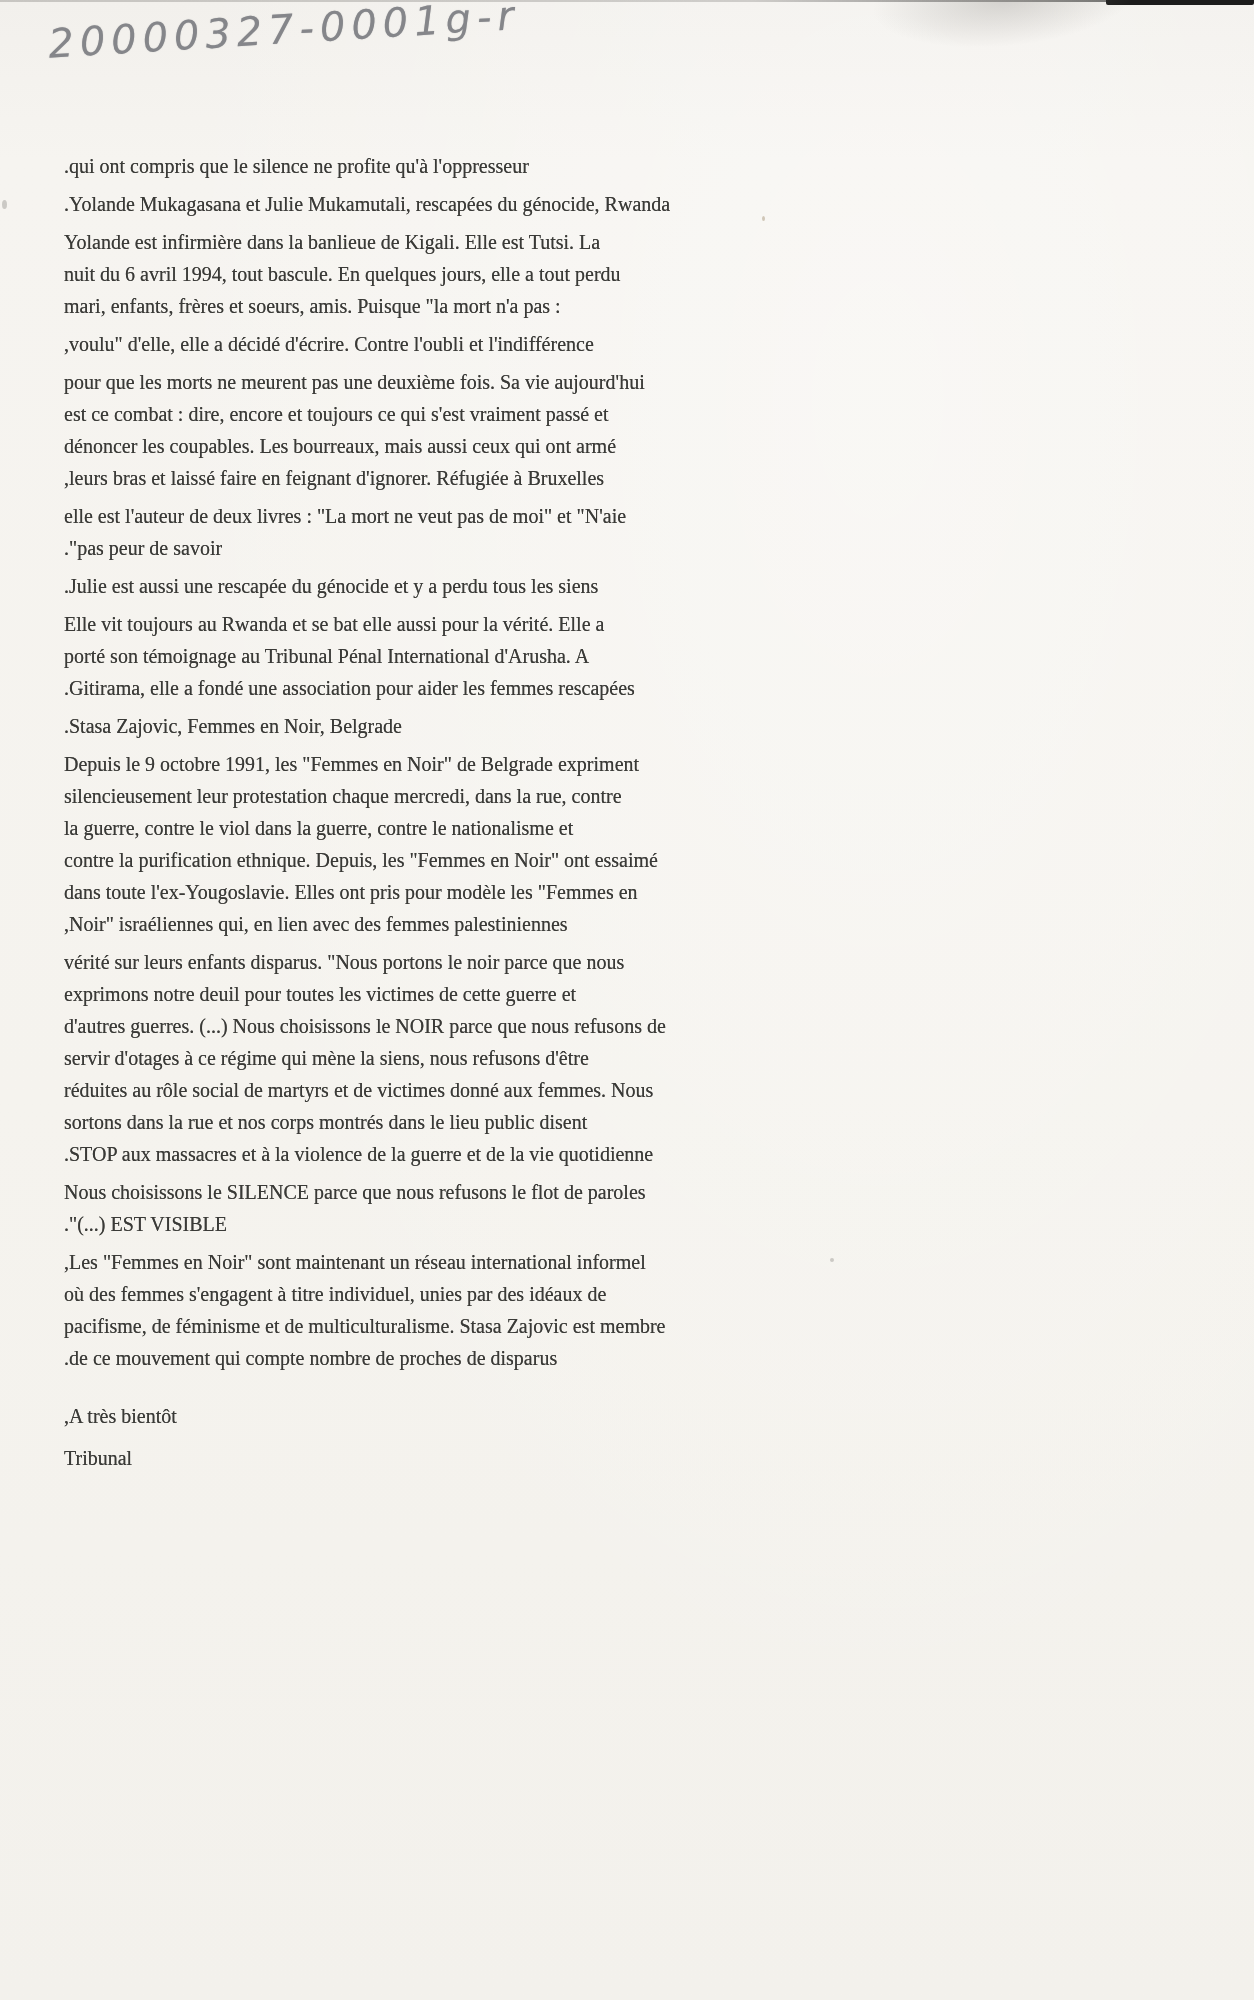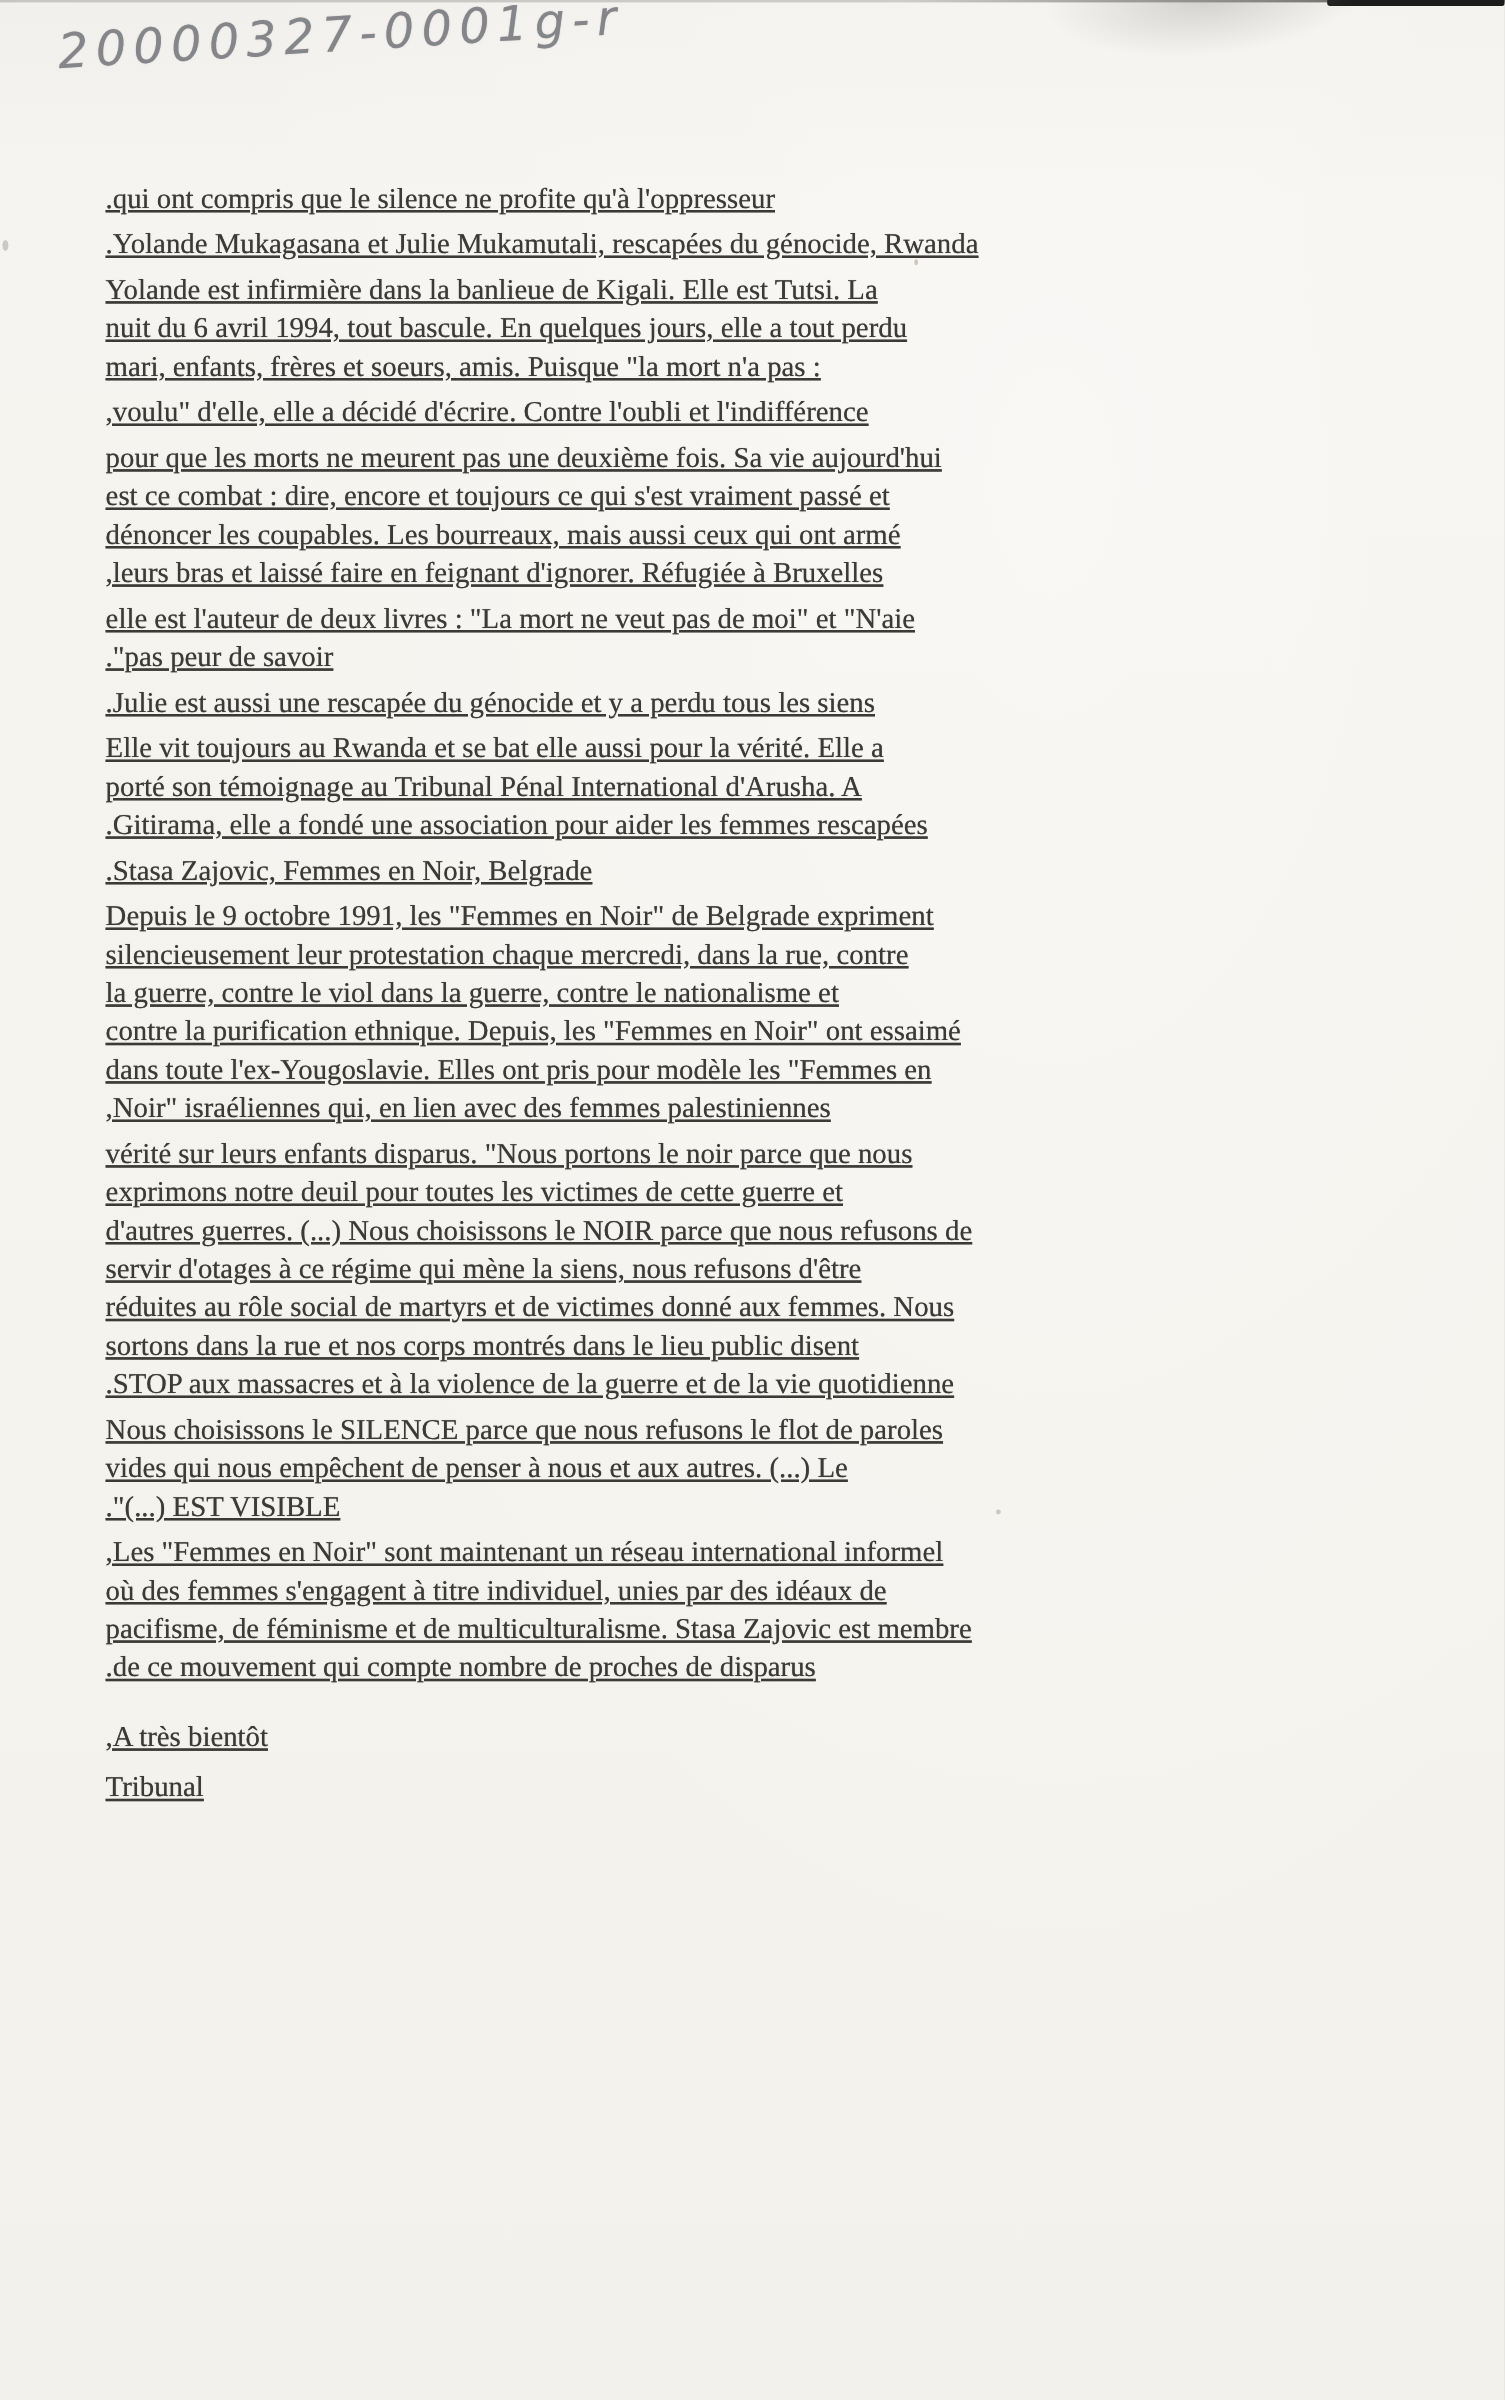--- a/index.html
+++ b/index.html
@@ -52,27 +52,26 @@
     letter-spacing: 6px;
     color: #85868a;
     transform: rotate(-3.5deg);
     white-space: nowrap;
     text-shadow: 0 0 1px rgba(133,134,138,0.55);
   }
   
   .doc {
     position: absolute;
     top: 150px;
-    left: 88px;
+    left: 64px;
     width: 1130px;
-    font-size: 24px;
+    font-size: 20px;
     line-height: 32px;
     color: #3a3a37;
     text-shadow: 0 0 0.6px rgba(58,58,55,0.75);
-    text-decoration: underline;
   }
   .para { margin: 0 0 6px 0; }
   .para.signature { margin-top: 21px; }
   .para.signature .line { line-height: 42px; }
   .line { white-space: nowrap; }
   
   .speck { position: absolute; border-radius: 50%; background: rgba(140,138,132,0.4); }
   .speck.s1 { left: 2px;  top: 200px; width: 5px; height: 9px; }
   .speck.s2 { left: 830px; top: 1258px; width: 4px; height: 4px; }
   .speck.s3 { left: 762px; top: 216px; width: 3px; height: 5px; background: rgba(160,140,110,0.45); }
@@ -135,21 +134,20 @@
         <div class="line">vérité sur leurs enfants disparus. "Nous portons le noir parce que nous</div>
         <div class="line">exprimons notre deuil pour toutes les victimes de cette guerre et</div>
         <div class="line">d'autres guerres. (...) Nous choisissons le NOIR parce que nous refusons de</div>
         <div class="line">servir d'otages à ce régime qui mène la siens, nous refusons d'être</div>
         <div class="line">réduites au rôle social de martyrs et de victimes donné aux femmes. Nous</div>
         <div class="line">sortons dans la rue et nos corps montrés dans le lieu public disent</div>
         <div class="line">.STOP aux massacres et à la violence de la guerre et de la vie quotidienne</div>
       </div>
       <div class="para">
         <div class="line">Nous choisissons le SILENCE parce que nous refusons le flot de paroles</div>
-        <div class="line">vides qui nous empêchent de penser à nous et aux autres. (...) Le</div>
         <div class="line">."(...) EST VISIBLE</div>
       </div>
       <div class="para">
         <div class="line">,Les "Femmes en Noir" sont maintenant un réseau international informel</div>
         <div class="line">où des femmes s'engagent à titre individuel, unies par des idéaux de</div>
         <div class="line">pacifisme, de féminisme et de multiculturalisme. Stasa Zajovic est membre</div>
         <div class="line">.de ce mouvement qui compte nombre de proches de disparus</div>
       </div>
       <div class="para signature">
         <div class="line">,A très bientôt</div>

